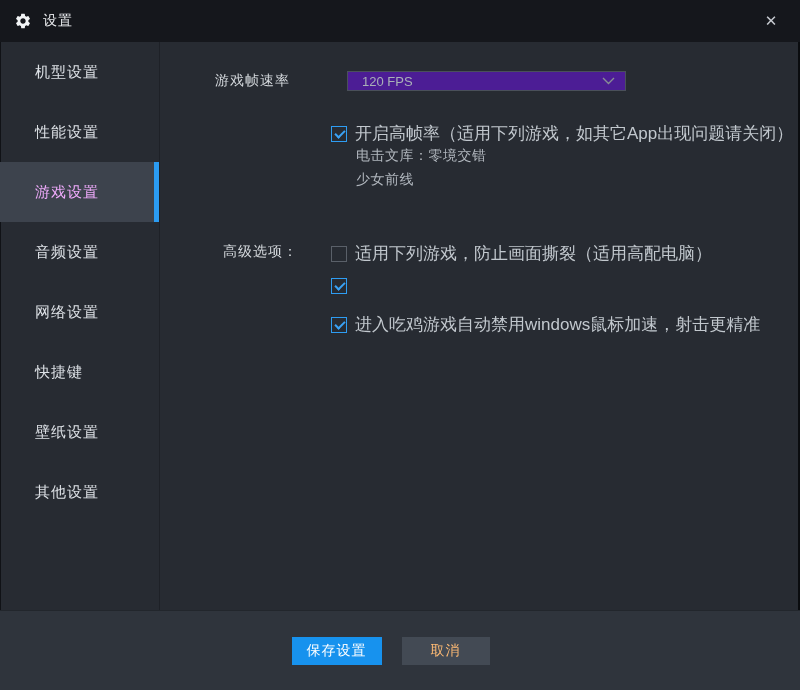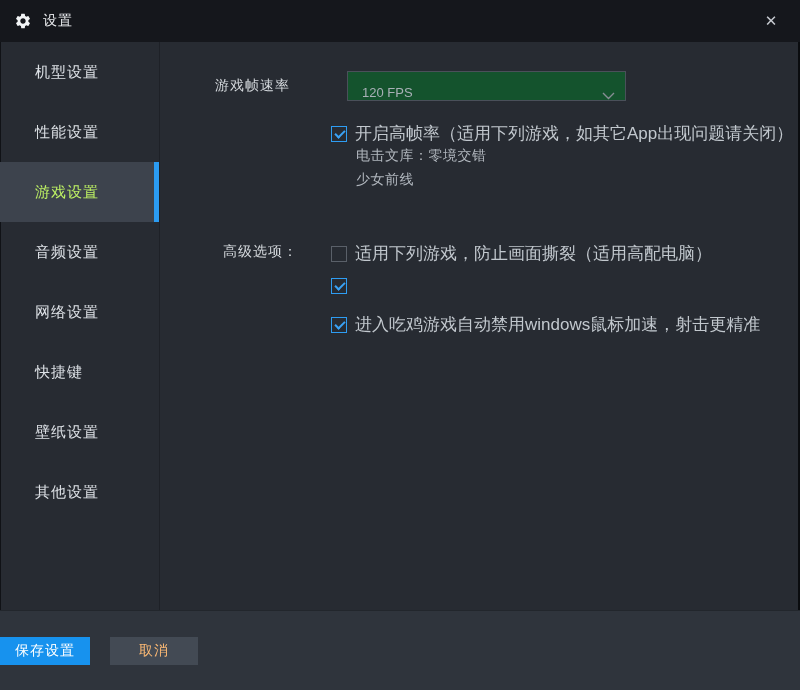--- a/index.html
+++ b/index.html
@@ -25,34 +25,34 @@
   }
 
   
   .bodyrow{ flex:1 1 auto; display:flex; min-height:0; }
 
   .sidebar{ width:160px; flex:0 0 auto; border-right:1px solid #1e2127; }
   .side-item{
     position:relative; height:60px; display:flex; align-items:center;
     padding-left:35px; color:#dde1e6; font-size:15px; letter-spacing:1px; cursor:pointer;
   }
-  .side-item.selected{ background:#3d434d; color:#bef264; }
+  .side-item.selected{ background:#3d434d; color:#f0abfc; }
   .side-item.selected::after{
     content:""; position:absolute; right:0; top:0; width:5px; height:100%; background:#2b9cf3;
   }
 
   .content{ position:relative; flex:1 1 auto; }
 
   .label-col{ color:#d6dade; font-size:14px; letter-spacing:1px; }
 
   .row-framerate{ position:absolute; left:39px; top:29px; display:flex; align-items:center;margin-left:16px; }
   .row-framerate .label-col{ width:132px; }
   .dropdown{
-    width:279px; height:30px; border:1px solid #4a505a; background:#14532d;
-    display:flex; align-items:flex-end; padding:0 10px 0 14px; cursor:pointer;
+    width:279px; height:20px; border:1px solid #4a505a; background:#4c1d95;
+    display:flex; align-items:center; padding:0 10px 0 14px; cursor:pointer;
   }
   .dropdown .dd-value{ color:#a9b0b7; font-size:13px; flex:1; }
 
   .check-row{ display:flex; align-items:center; cursor:pointer; }
   .checkbox{
     width:16px; height:16px; border:1px solid #5a6069; background:transparent;
     flex:0 0 auto; position:relative; margin-right:8px;
   }
   .checkbox.on{ border-color:#2e9df3; }
   .checkbox.on::after{
@@ -67,21 +67,21 @@
   .games div{ color:#b1b7be; font-size:14px; line-height:24px; letter-spacing:0.5px; }
 
   .adv-label{ position:absolute; left:39px; top:201px;margin-left:24px; }
   .adv-row-0{ position:absolute; left:171px; top:200px; }
   .adv-row-1{ position:absolute; left:171px; top:236px; }
   .adv-row-2{ position:absolute; left:171px; top:271px; }
 
   
   .footer{
     height:80px; flex:0 0 auto; background:#2f343c; border-top:1px solid #22262c;
-    display:flex; align-items:center; justify-content:flex-start; padding-right:19px; gap:20px;
+    display:flex; align-items:center; justify-content:center; padding-right:19px; gap:20px;
   }
   .btn{ height:28px; display:flex; align-items:center; justify-content:center;
         font-size:14px; letter-spacing:1px; cursor:pointer; }
   .btn-save{ width:90px; background:#1792ee; color:#ffffff; }
   .btn-cancel{ width:88px; background:#434a54; color:#fdba74; }
 </style>
 </head>
 <body>
 
 <div class="window">

